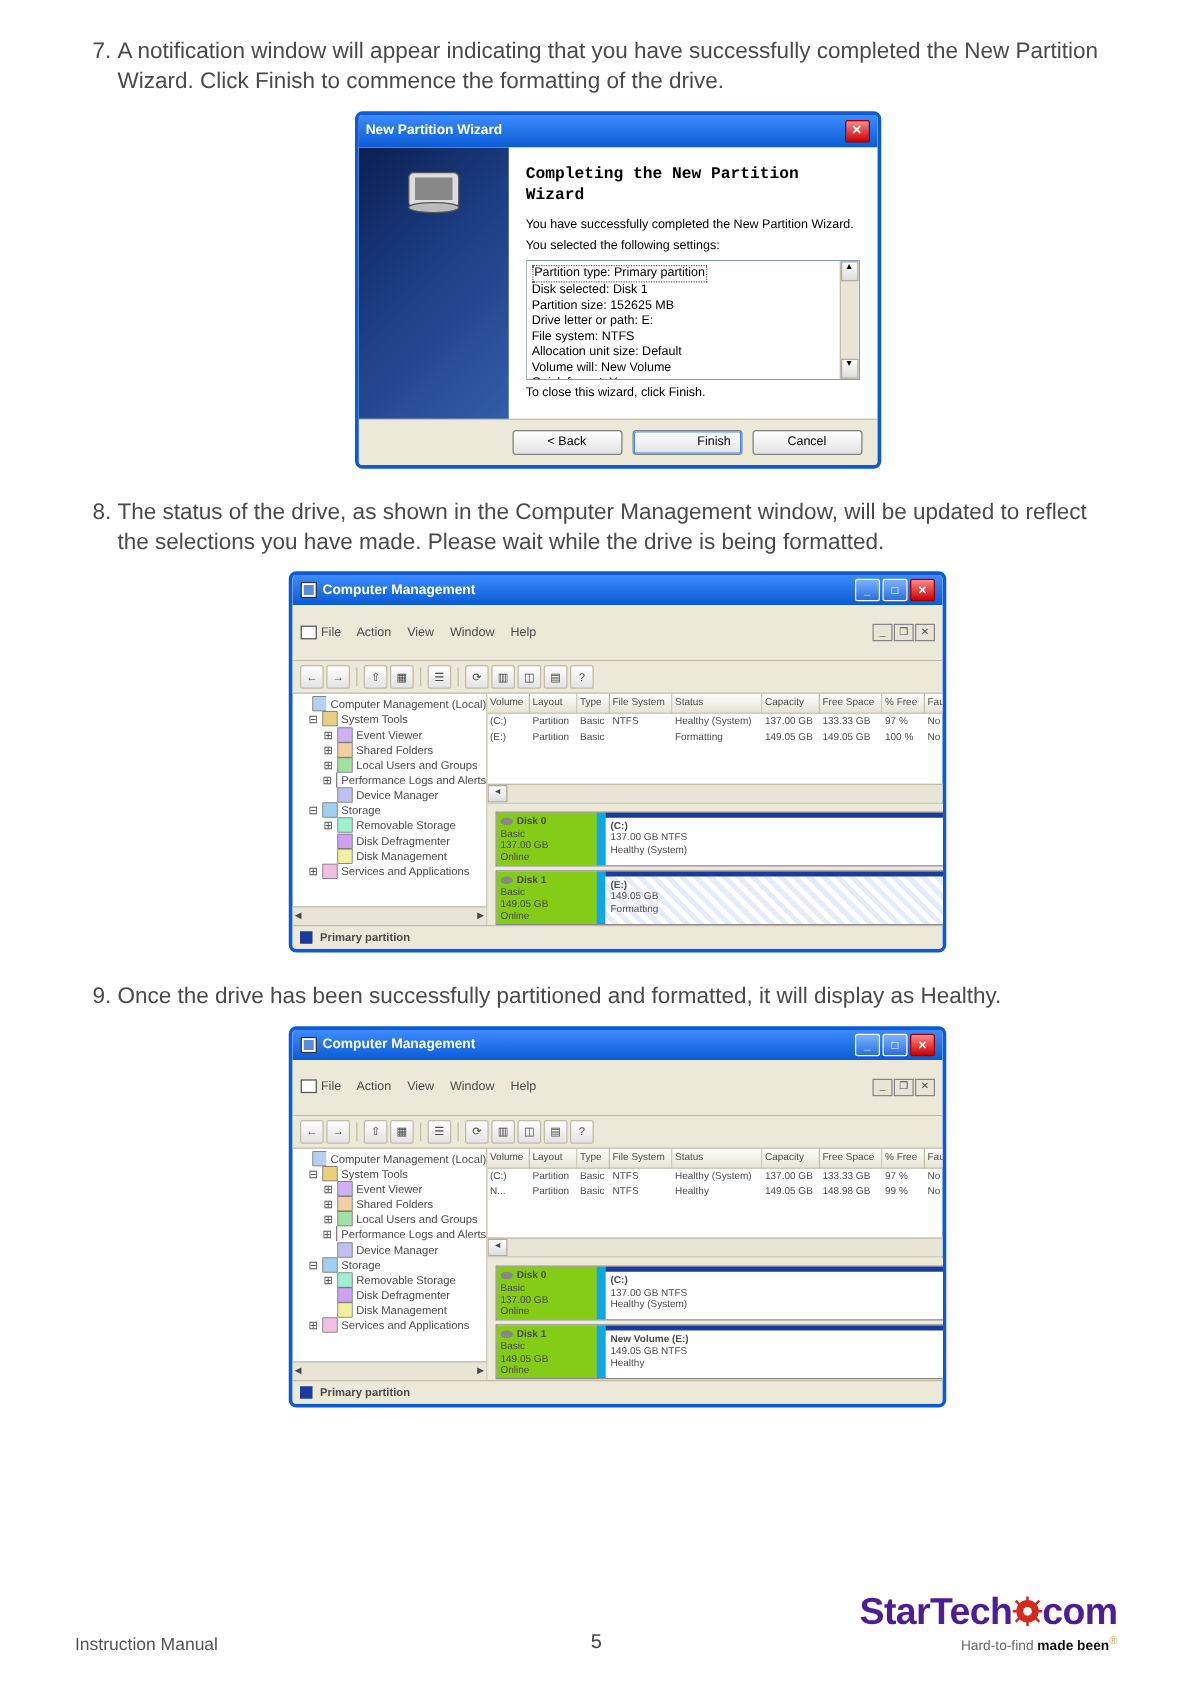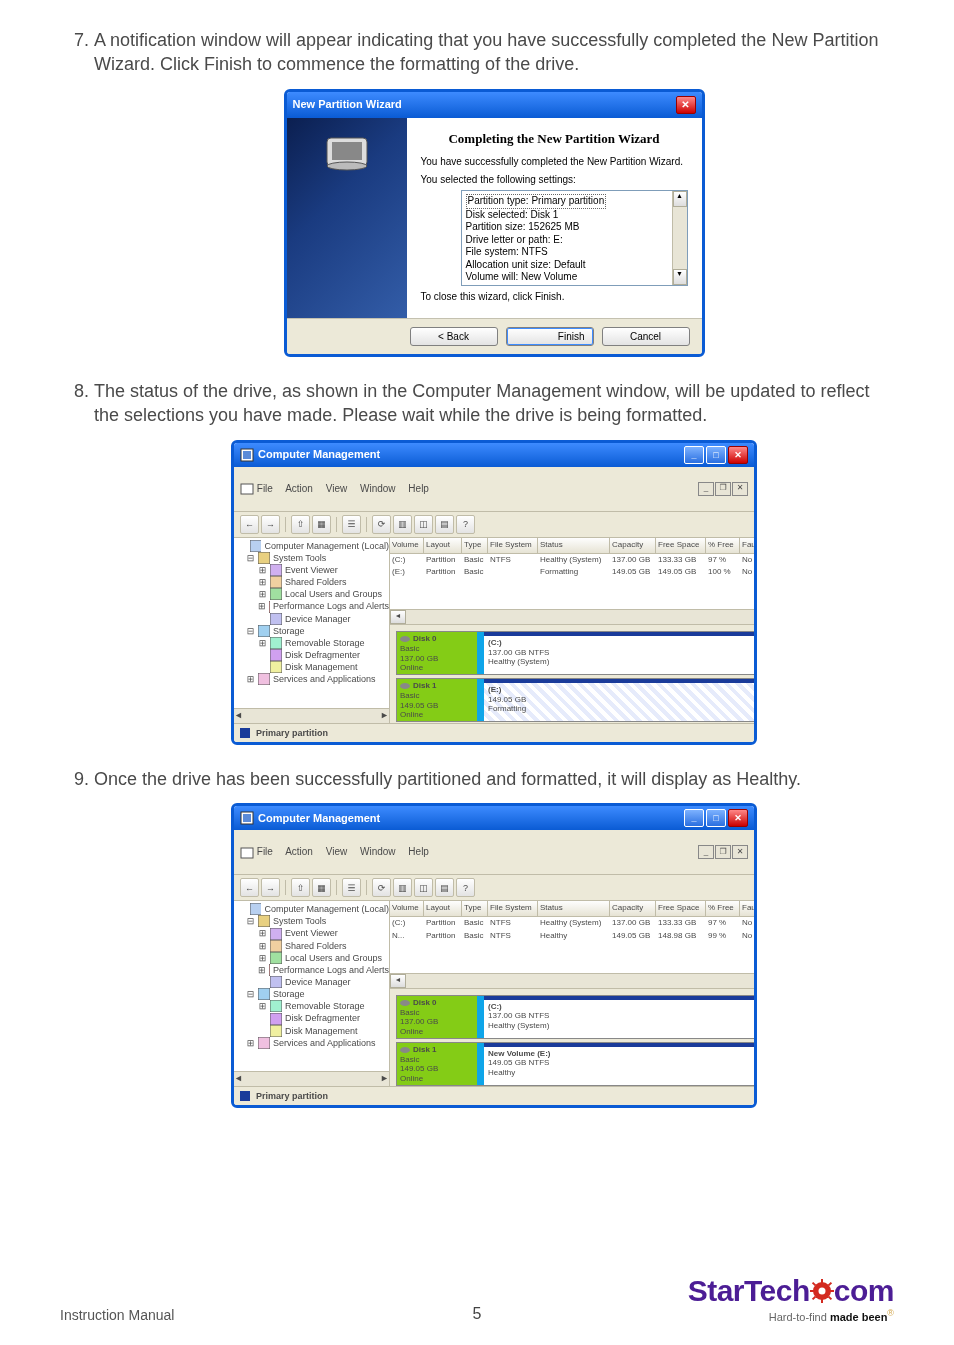--- a/index.html
+++ b/index.html
@@ -79,34 +79,32 @@
   }
   .wizard-left svg { width: 50px; height: 50px; }
   .wizard-right {
     flex: 1;
     padding: 12px 14px 10px 14px;
   }
   .wizard-right h2 {
     font-size: 13px;
     margin: 0 0 8px 0;
     font-weight: bold;
-    font-family: Liberation Serif, serif;
-    text-align: center;
+    font-family: Liberation Mono, monospace;
   }
   .wizard-right p { margin: 4px 0; font-size: 10px; }
   .settings-box {
     border: 1px solid #7f9db9;
     height: 88px;
     overflow: auto;
     padding: 3px 4px;
     font-size: 10px;
     line-height: 1.25;
     background: #fff;
     position: relative;
-    margin-left: 40px;
   }
   .settings-box .first-line {
     border: 1px dotted #666;
     padding: 0 1px;
     display: inline-block;
   }
   .settings-scroll {
     position: absolute;
     right: 0; top: 0; bottom: 0;
     width: 14px;

